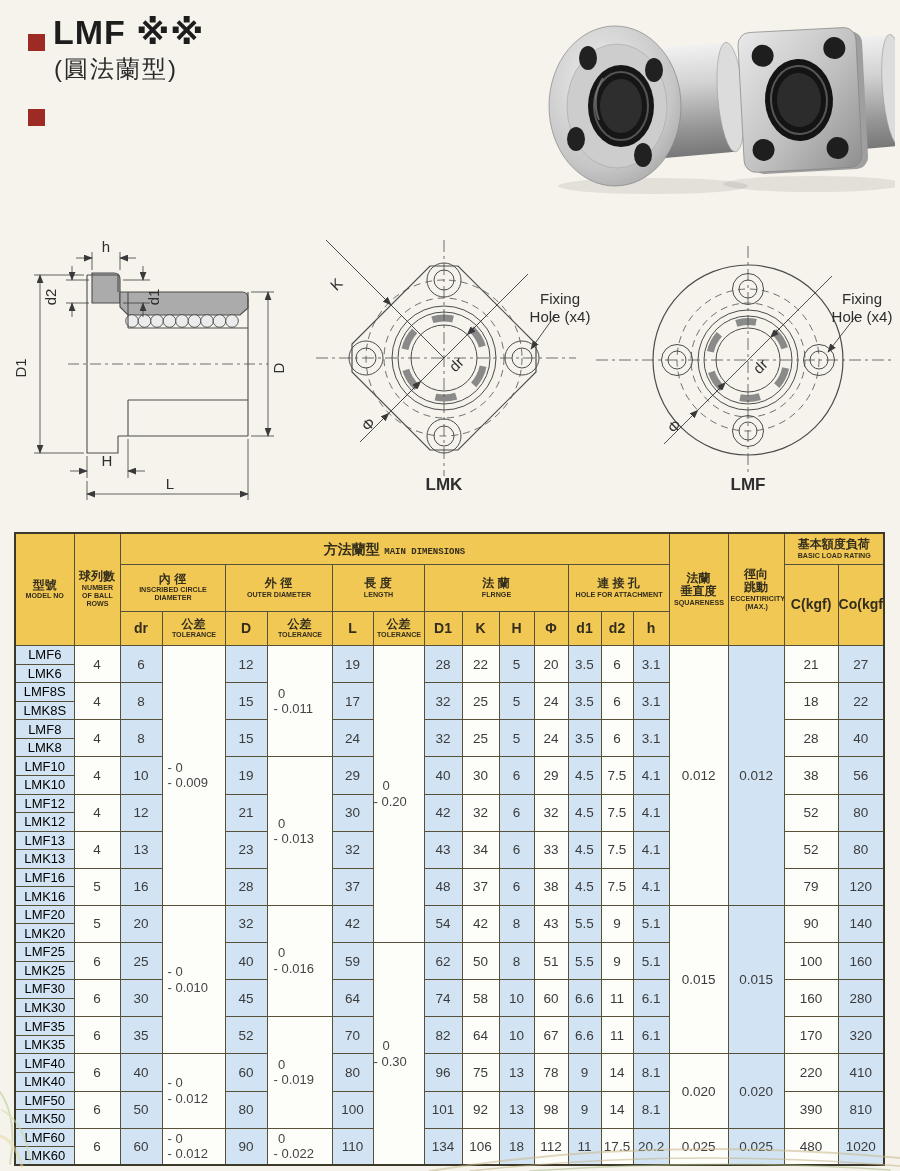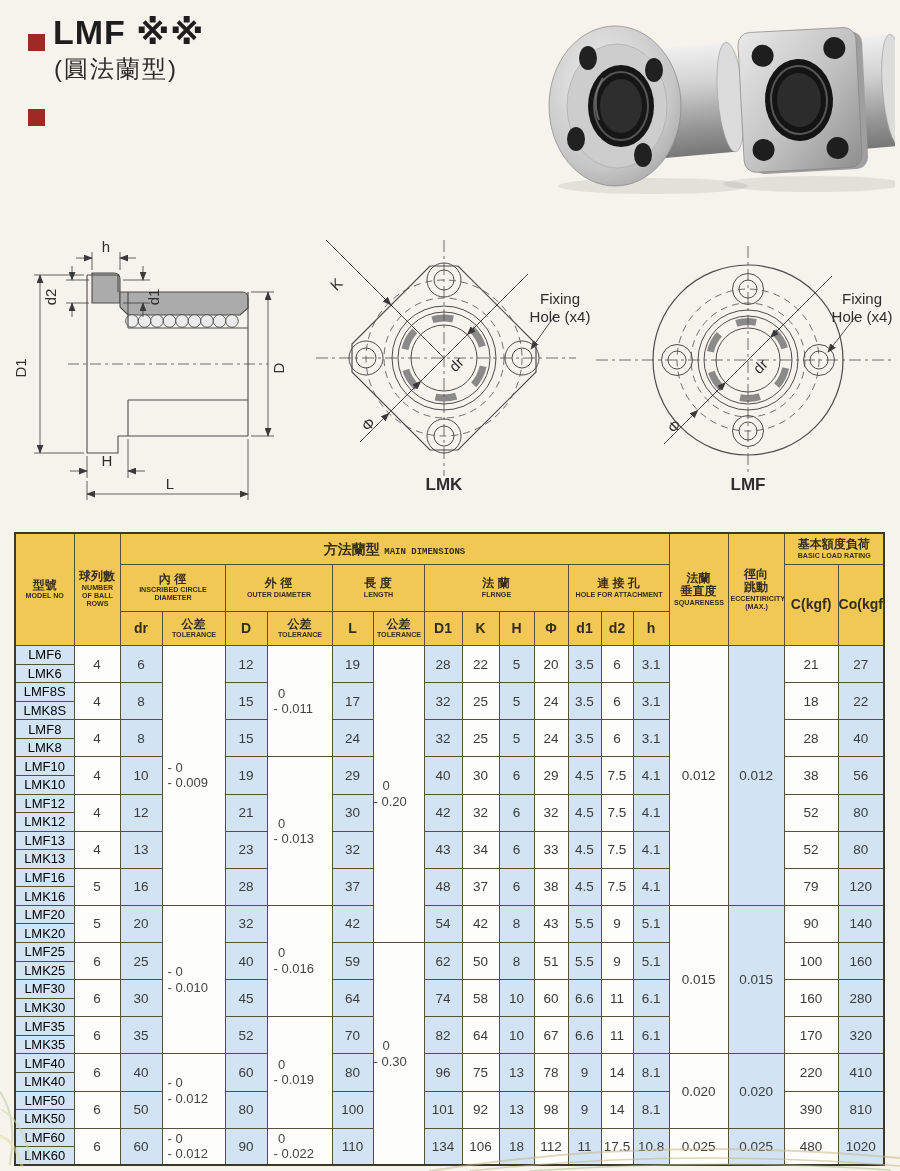--- a/index.html
+++ b/index.html
@@ -667,21 +667,21 @@
             <div class="ind">0</div>
             <div>- 0.022</div>
           </td>
           <td rowspan="2" class="blue">110</td>
           <td rowspan="2" class="blue">134</td>
           <td rowspan="2">106</td>
           <td rowspan="2" class="blue">18</td>
           <td rowspan="2">112</td>
           <td rowspan="2" class="blue">11</td>
           <td rowspan="2">17.5</td>
-          <td rowspan="2" class="blue">10.8</td>
+          <td rowspan="2" class="blue">20.2</td>
           <td rowspan="2">0.025</td>
           <td rowspan="2" class="blue">0.025</td>
           <td rowspan="2">480</td>
           <td rowspan="2" class="blue">1020</td>
         </tr>
         <tr>
           <td class="blue c-model">LMK60</td>
         </tr>
       </tbody>
 </table>

